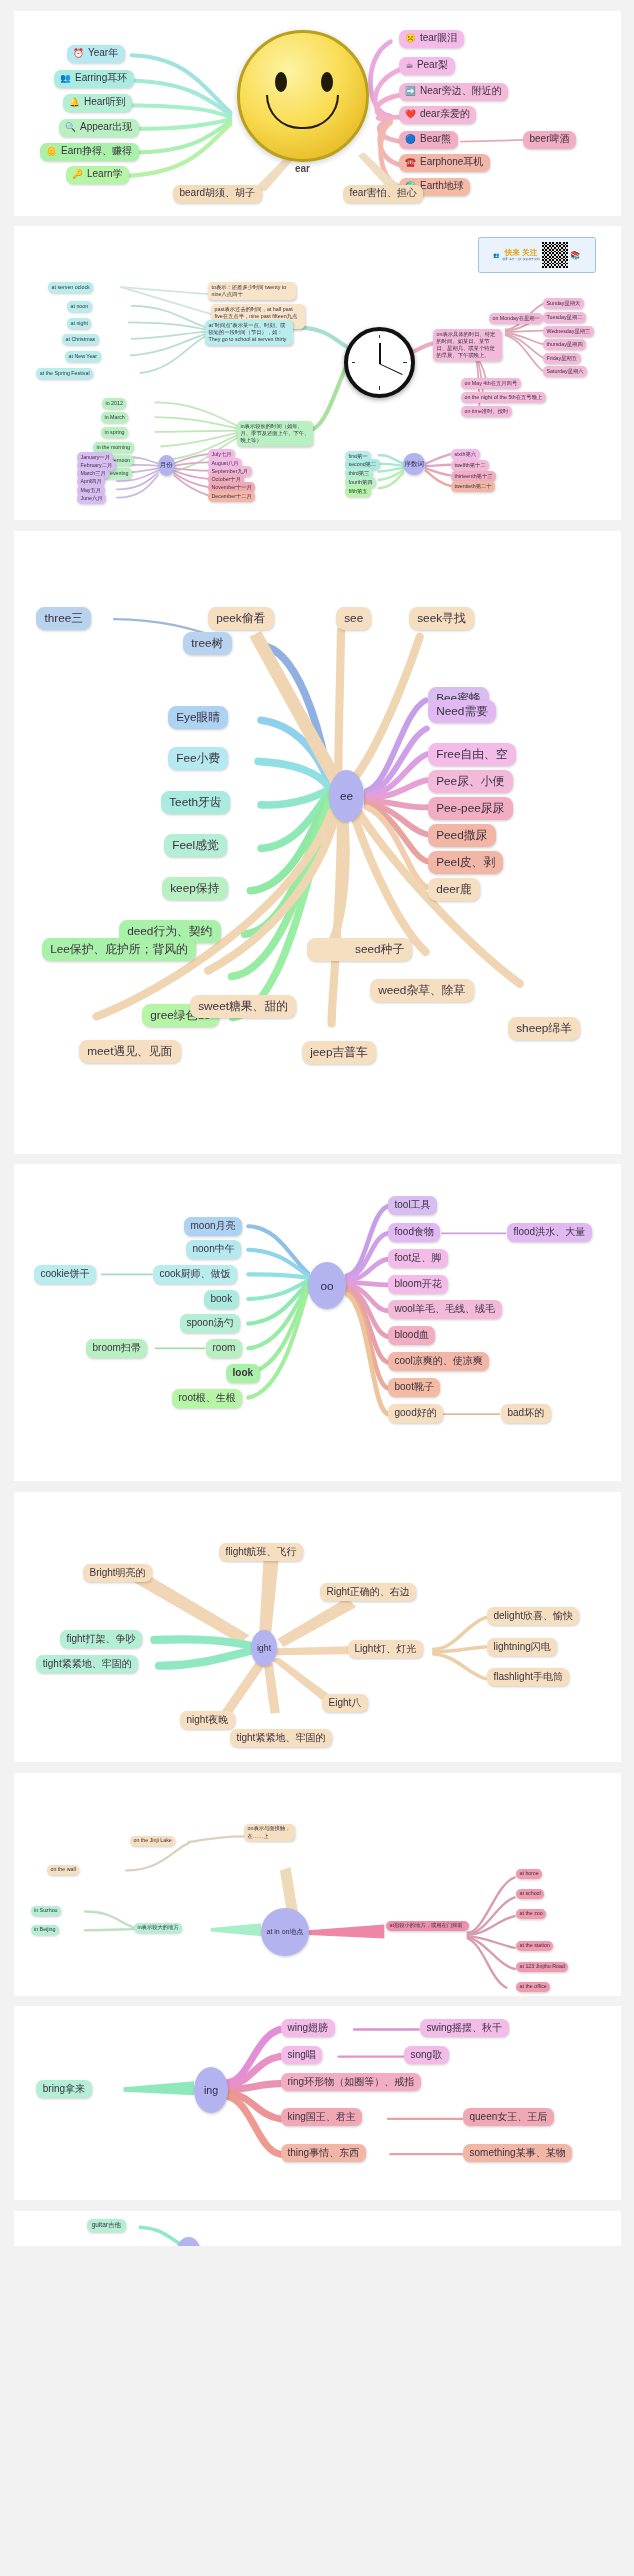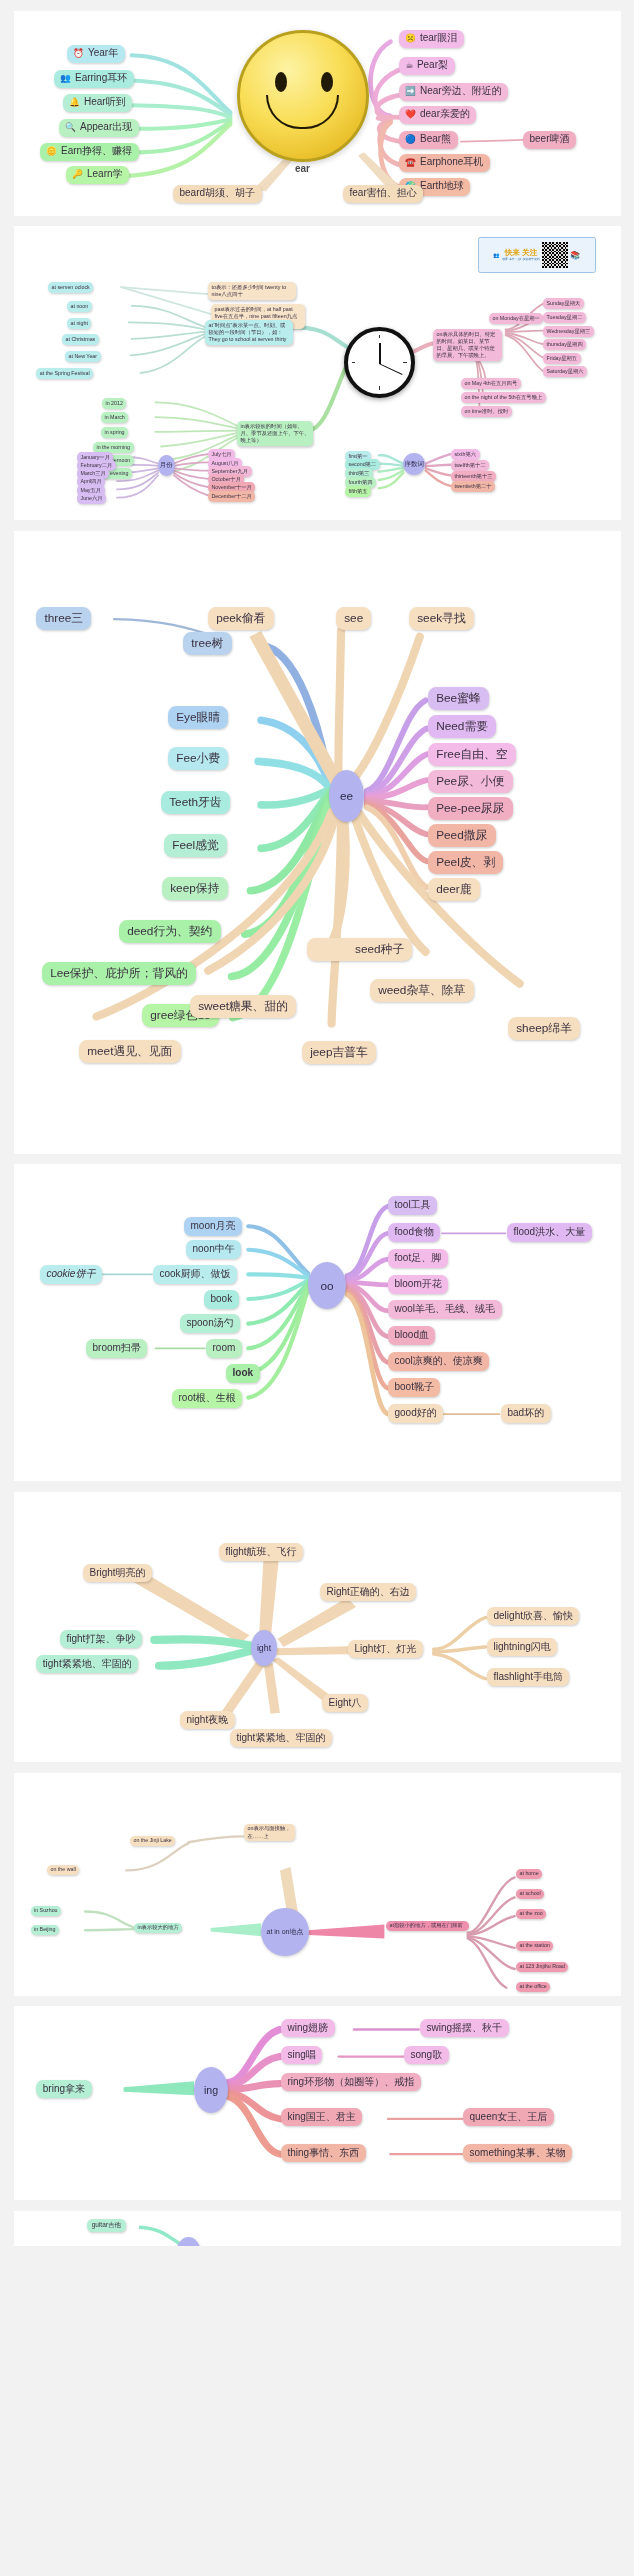--- a/index.html
+++ b/index.html
@@ -500,31 +500,31 @@
       </div>
   <div class="node big c-mint" style="left:150px;top:303px;">
         <span>Feel感觉</span>
       </div>
   <div class="node big c-green1" style="left:148px;top:346px;">
         <span>keep保持</span>
       </div>
   <div class="node big c-green2" style="left:105px;top:389px;">
         <span>deed行为、契约</span>
       </div>
-  <div class="node big c-green2" style="left:28px;top:431px;">
+  <div class="node big c-green2" style="left:28px;top:407px;">
         <span>Lee保护、庇护所；背风的</span>
       </div>
   <div class="node big c-green3" style="left:128px;top:473px;">
         <span>gree绿色de</span>
       </div>
 
   <div class="node big c-purple1" style="left:414px;top:156px;">
         <span>Bee蜜蜂</span>
       </div>
-  <div class="node big c-purple2" style="left:414px;top:184px;">
+  <div class="node big c-purple2" style="left:414px;top:169px;">
         <span>Need需要</span>
       </div>
   <div class="node big c-pink1" style="left:414px;top:212px;">
         <span>Free自由、空</span>
       </div>
   <div class="node big c-pink2" style="left:414px;top:239px;">
         <span>Pee尿、小便</span>
       </div>
   <div class="node big c-pink3" style="left:414px;top:266px;">
         <span>Pee-pee尿尿</span>
@@ -593,21 +593,21 @@
 
   <div class="node c-blue2" style="left:170px;top:53px;">
         <span>moon月亮</span>
       </div>
   <div class="node c-cyan1" style="left:172px;top:76px;">
         <span>noon中午</span>
       </div>
   <div class="node c-cyan2" style="left:139px;top:101px;">
         <span>cook厨师、做饭</span>
       </div>
-  <div class="node c-cyan2" style="left:26px;top:101px;font-style:italic;">
+  <div class="node c-cyan2" style="left:20px;top:101px;">
         <span>cookie饼干</span>
       </div>
   <div class="node c-cyan3" style="left:190px;top:126px;">
         <span>book</span>
       </div>
   <div class="node c-mint" style="left:166px;top:150px;">
         <span>spoon汤勺</span>
       </div>
   <div class="node c-green1" style="left:192px;top:175px;">
         <span>room</span>

